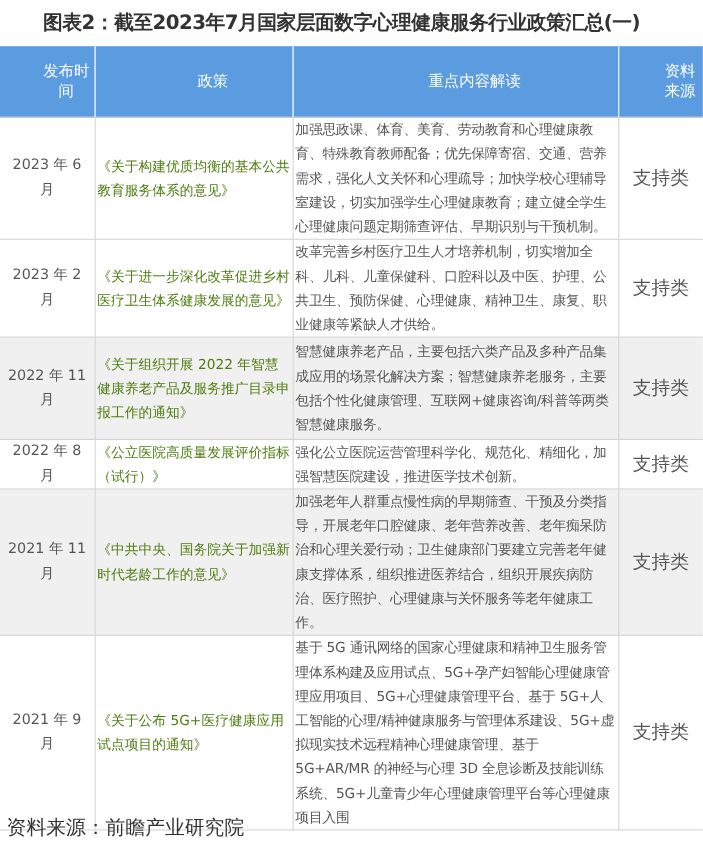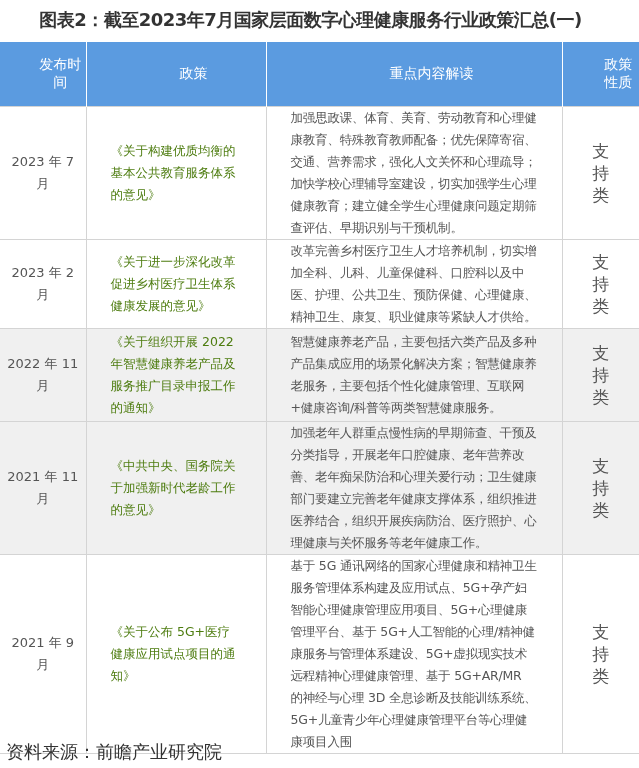--- a/index.html
+++ b/index.html
@@ -4,21 +4,21 @@
 <style>
   html, body { margin:0; padding:0; background:#ffffff; }
   body { width:639px; height:768px; position:relative; overflow:hidden;
          font-family:"DejaVu Sans","Liberation Sans",sans-serif; color:#555; }
   .title { position:absolute; top:8px; left:0; width:621px; text-align:center;
            font-size:18px; font-weight:bold; color:#333; letter-spacing:-0.5px; }
   table { position:absolute; top:42px; left:0; width:639px; border-collapse:collapse; table-layout:fixed; }
   th { background:#5b9be0; color:#ffffff; font-weight:normal; font-size:14px; height:62px;
        border-right:1px solid #ffffff; text-align:center;padding-left:36px; }
   th:last-child { border-right:none; }
-  td { border:1px solid #d4d4d4; font-size:12.5px; line-height:22px; vertical-align:middle; padding:0 24px; }
+  td { border:1px solid #d4d4d4; font-size:12.5px; line-height:22px; vertical-align:middle; padding:0 2px; }
   tr.alt td { background:#f0f0f0; }
   td.date { text-align:center; font-size:13px; color:#555; padding:0 4px; }
   td.policy { color:#4d7c0f; }
   td.content { color:#555; letter-spacing:-0.2px; }
   td.nature { text-align:center; font-size:17px; }
   td:first-child { border-left:none; }
   td:last-child { border-right:none; }
   .footer-left { position:absolute; left:6px; top:740px; font-size:18px; color:#333; }
   .footer-right { position:absolute; right:4px; top:777px; font-size:13px; color:#333; }
 </style>
@@ -32,40 +32,46 @@
     <col style="width:86px">
     <col style="width:180px">
     <col style="width:296px">
     <col style="width:77px">
   </colgroup>
   <thead>
     <tr>
       <th>发布时间</th>
       <th>政策</th>
       <th>重点内容解读</th>
-      <th>政策性质</th>
+      <th>资料来源</th>
     </tr>
   </thead>
   <tbody>
     <tr style="height:94px">
-      <td class="date">2023 年 7 月</td>
+      <td class="date">2023 年 6 月</td>
       <td class="policy">《关于构建优质均衡的基本公共教育服务体系的意见》</td>
       <td class="content">加强思政课、体育、美育、劳动教育和心理健康教育、特殊教育教师配备；优先保障寄宿、交通、营养需求，强化人文关怀和心理疏导；加快学校心理辅导室建设，切实加强学生心理健康教育；建立健全学生心理健康问题定期筛查评估、早期识别与干预机制。</td>
       <td class="nature">支持类</td>
     </tr>
     <tr style="height:82px">
       <td class="date">2023 年 2 月</td>
       <td class="policy">《关于进一步深化改革促进乡村医疗卫生体系健康发展的意见》</td>
       <td class="content">改革完善乡村医疗卫生人才培养机制，切实增加全科、儿科、儿童保健科、口腔科以及中医、护理、公共卫生、预防保健、心理健康、精神卫生、康复、职业健康等紧缺人才供给。</td>
       <td class="nature">支持类</td>
     </tr>
     <tr class="alt" style="height:93px">
       <td class="date">2022 年 11 月</td>
       <td class="policy">《关于组织开展 2022 年智慧健康养老产品及服务推广目录申报工作的通知》</td>
       <td class="content">智慧健康养老产品，主要包括六类产品及多种产品集成应用的场景化解决方案；智慧健康养老服务，主要包括个性化健康管理、互联网+健康咨询/科普等两类智慧健康服务。</td>
+      <td class="nature">支持类</td>
+    </tr>
+    <tr style="height:41px">
+      <td class="date">2022 年 8 月</td>
+      <td class="policy">《公立医院高质量发展评价指标（试行）》</td>
+      <td class="content">强化公立医院运营管理科学化、规范化、精细化，加强智慧医院建设，推进医学技术创新。</td>
       <td class="nature">支持类</td>
     </tr>
     <tr class="alt" style="height:101px">
       <td class="date">2021 年 11 月</td>
       <td class="policy">《中共中央、国务院关于加强新时代老龄工作的意见》</td>
       <td class="content">加强老年人群重点慢性病的早期筛查、干预及分类指导，开展老年口腔健康、老年营养改善、老年痴呆防治和心理关爱行动；卫生健康部门要建立完善老年健康支撑体系，组织推进医养结合，组织开展疾病防治、医疗照护、心理健康与关怀服务等老年健康工作。</td>
       <td class="nature">支持类</td>
     </tr>
     <tr style="height:149px">
       <td class="date">2021 年 9 月</td>

